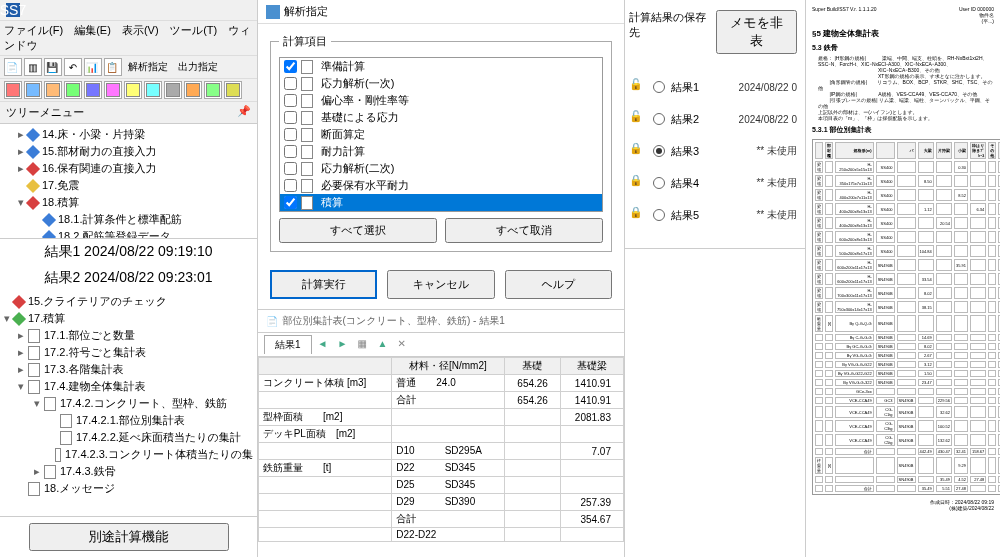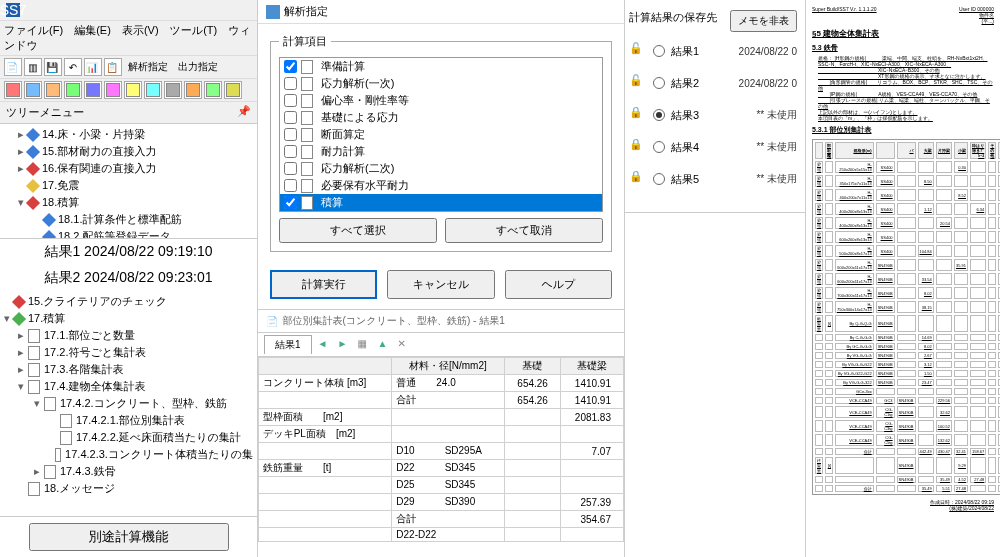--- a/index.html
+++ b/index.html
@@ -50,31 +50,31 @@
 .arrow-btn { width: 14px; height: 14px; color: #4a8; font-size: 10px; cursor: pointer; }
 .result-table { flex: 1; overflow: auto; }
 .result-table table { border-collapse: collapse; width: 100%; font-size: 10px; }
 .result-table th, .result-table td { border: 1px solid #d0d0d0; padding: 1px 4px; text-align: center; }
 .result-table th { background: #f0f0f0; font-weight: normal; }
 .result-table td.num { text-align: right; padding-right: 12px; }
 .result-table td.lbl { text-align: left; }
 
 .right-side { width: 180px; display: flex; flex-direction: column; border-left: 0; }
 .save-panel { padding: 10px 8px 10px 4px; border-bottom: 1px solid #ccc; }
-.save-header { display: flex; justify-content: space-between; margin-bottom: 10px; }
-.memo-btn { padding: 2px 6px; font-size: 10px; }
+.save-header { display: flex; justify-content: space-between; margin-bottom: 24px; }
+.memo-btn { padding: 2px 6px; font-size: 13px; }
 .save-row { display: flex; align-items: center; gap: 6px; margin-bottom: 14px; }
 .lock-icon { width: 18px; height: 18px; display: inline-block; }
 .lock-open { color: #c09030; }
 .lock-closed { color: #888; }
 .radio { width: 12px; height: 12px; border: 1px solid #666; border-radius: 50%; display: inline-flex; align-items: center; justify-content: center; }
 .radio.on::after { content: ''; width: 6px; height: 6px; background: #333; border-radius: 50%; }
 .save-date { font-size: 10px; color: #333; }
 
-.preview-pane { width: 195px; background: #fff; padding: 6px; font-size: 6px; border-left: 1px solid #ccc; overflow: hidden; text-decoration: underline; }
+.preview-pane { width: 195px; background: #fff; padding: 6px; font-size: 6px; border-left: 1px solid #ccc; overflow: hidden; }
 .preview-title { font-size: 8px; font-weight: bold; margin: 4px 0; }
 .preview-sect { font-size: 7px; font-weight: bold; margin: 4px 0 2px 0; }
 .preview-text { font-size: 5px; line-height: 1.2; margin-left: 6px; }
 .preview-table { border: 1px solid #999; width: 100%; margin-top: 4px; }
 .preview-table td, .preview-table th { border: 1px solid #bbb; font-size: 4px; padding: 0 1px; text-align: right; }
 .preview-table th { background: #f0f0f0; }
 .preview-top { display: flex; justify-content: space-between; font-size: 5px; }
 </style>
 </head>
 <body>

